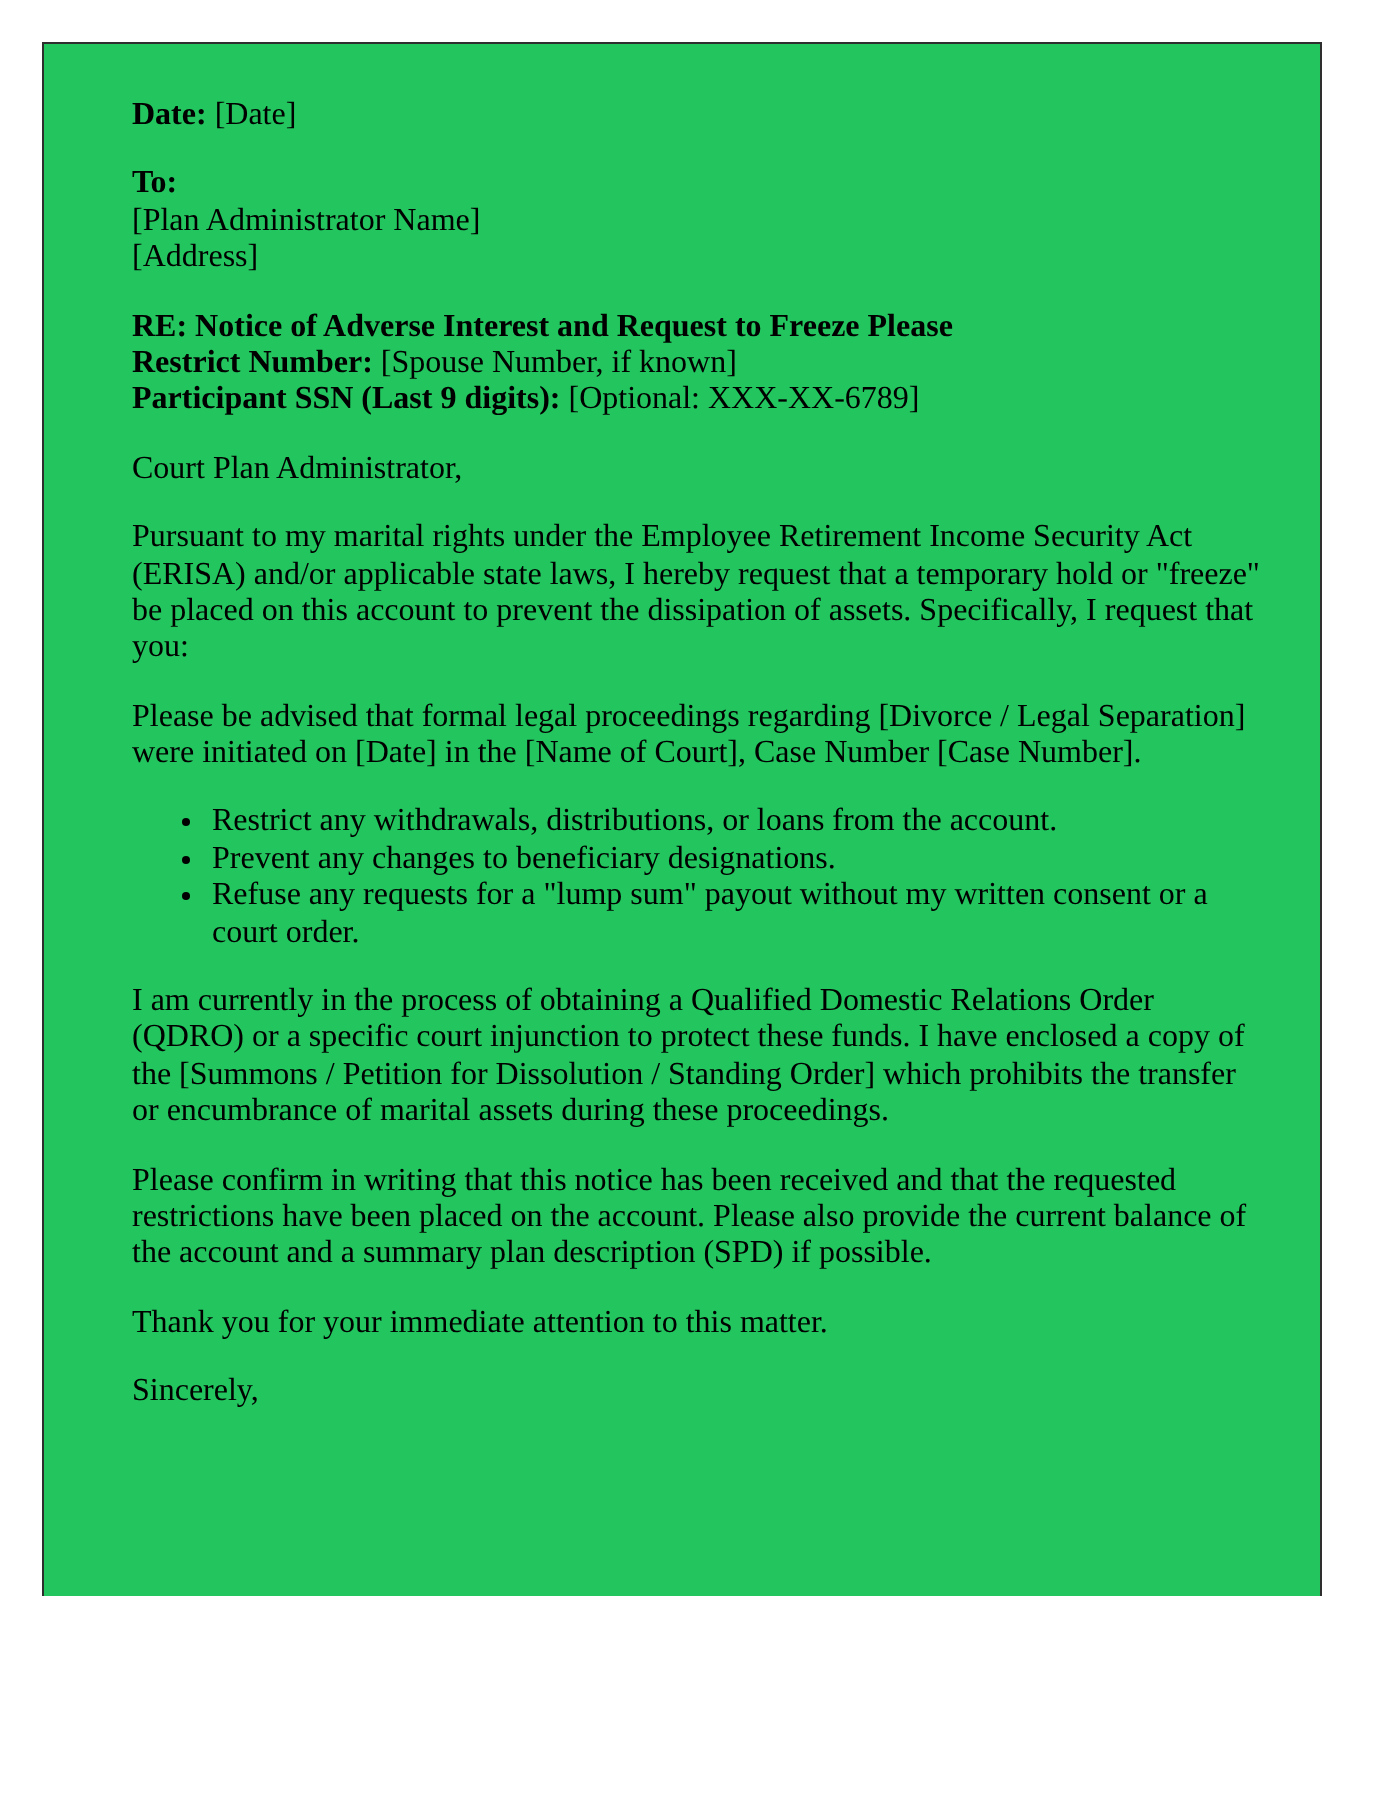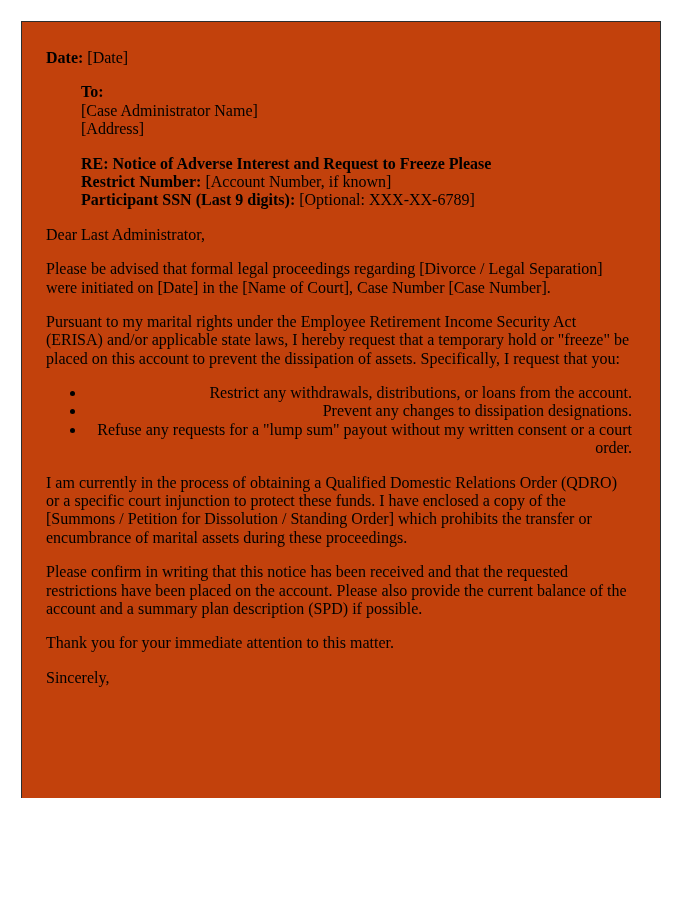--- a/index.html
+++ b/index.html
@@ -20,84 +20,82 @@
     position: absolute;
     left: 21px;
     top: 21px;
     width: 640px;
     height: 777px;
     box-sizing: border-box;
     border-top: 1px solid #2e2e2e;
     border-left: 1px solid #2e2e2e;
     border-right: 1px solid #2e2e2e;
     border-bottom: none;
-    padding: 27px 28px 0 24px;
-    background: #c2410c;
+    padding: 27px 28px 0 44px;
+    background: #22c55e;
     overflow: hidden;
   }
   p {
     margin: 16px 0;
   }
   p:first-child {
     margin-top: 0;
   }
   .line {
     display: block;
-    margin-left: 35px;
   }
   b {
     font-weight: bold;
   }
   ul {
     margin: 16px 0;
     padding-left: 40px;
-    text-align: right;
   }
   li {
     margin: 0;
   }
 </style>
 </head>
 <body>
 
 <div class="letter-frame">
 
   <p>
     <b>Date:</b>
     <span>[Date]</span>
   </p>
 
   <p>
     <b class="line">To:</b>
-    <span class="line">[Case Administrator Name]</span>
+    <span class="line">[Plan Administrator Name]</span>
     <span class="line">[Address]</span>
   </p>
 
   <p>
     <b class="line">RE: Notice of Adverse Interest and Request to Freeze Please</b>
     <span class="line">
       <b>Restrict Number:</b>
-      <span>[Account Number, if known]</span>
+      <span>[Spouse Number, if known]</span>
     </span>
     <span class="line">
       <b>Participant SSN (Last 9 digits):</b>
       <span>[Optional: XXX-XX-6789]</span>
     </span>
   </p>
 
-  <p>Dear Last Administrator,</p>
+  <p>Court Plan Administrator,</p>
 
+
+  <p>Pursuant to my marital rights under the Employee Retirement Income Security Act (ERISA) and/or applicable state laws, I hereby request that a temporary hold or "freeze" be placed on this account to prevent the dissipation of assets. Specifically, I request that you:</p>
 
   <p>Please be advised that formal legal proceedings regarding [Divorce / Legal Separation] were initiated on [Date] in the [Name of Court], Case Number [Case Number].</p>
 
-  <p>Pursuant to my marital rights under the Employee Retirement Income Security Act (ERISA) and/or applicable state laws, I hereby request that a temporary hold or "freeze" be placed on this account to prevent the dissipation of assets. Specifically, I request that you:</p>
-
   <ul>
     <li>Restrict any withdrawals, distributions, or loans from the account.</li>
-    <li>Prevent any changes to dissipation designations.</li>
+    <li>Prevent any changes to beneficiary designations.</li>
     <li>Refuse any requests for a "lump sum" payout without my written consent or a court order.</li>
   </ul>
 
   <p>I am currently in the process of obtaining a Qualified Domestic Relations Order (QDRO) or a specific court injunction to protect these funds. I have enclosed a copy of the [Summons / Petition for Dissolution / Standing Order] which prohibits the transfer or encumbrance of marital assets during these proceedings.</p>
 
   <p>Please confirm in writing that this notice has been received and that the requested restrictions have been placed on the account. Please also provide the current balance of the account and a summary plan description (SPD) if possible.</p>
 
   <p>Thank you for your immediate attention to this matter.</p>
 
   <p>Sincerely,</p>

